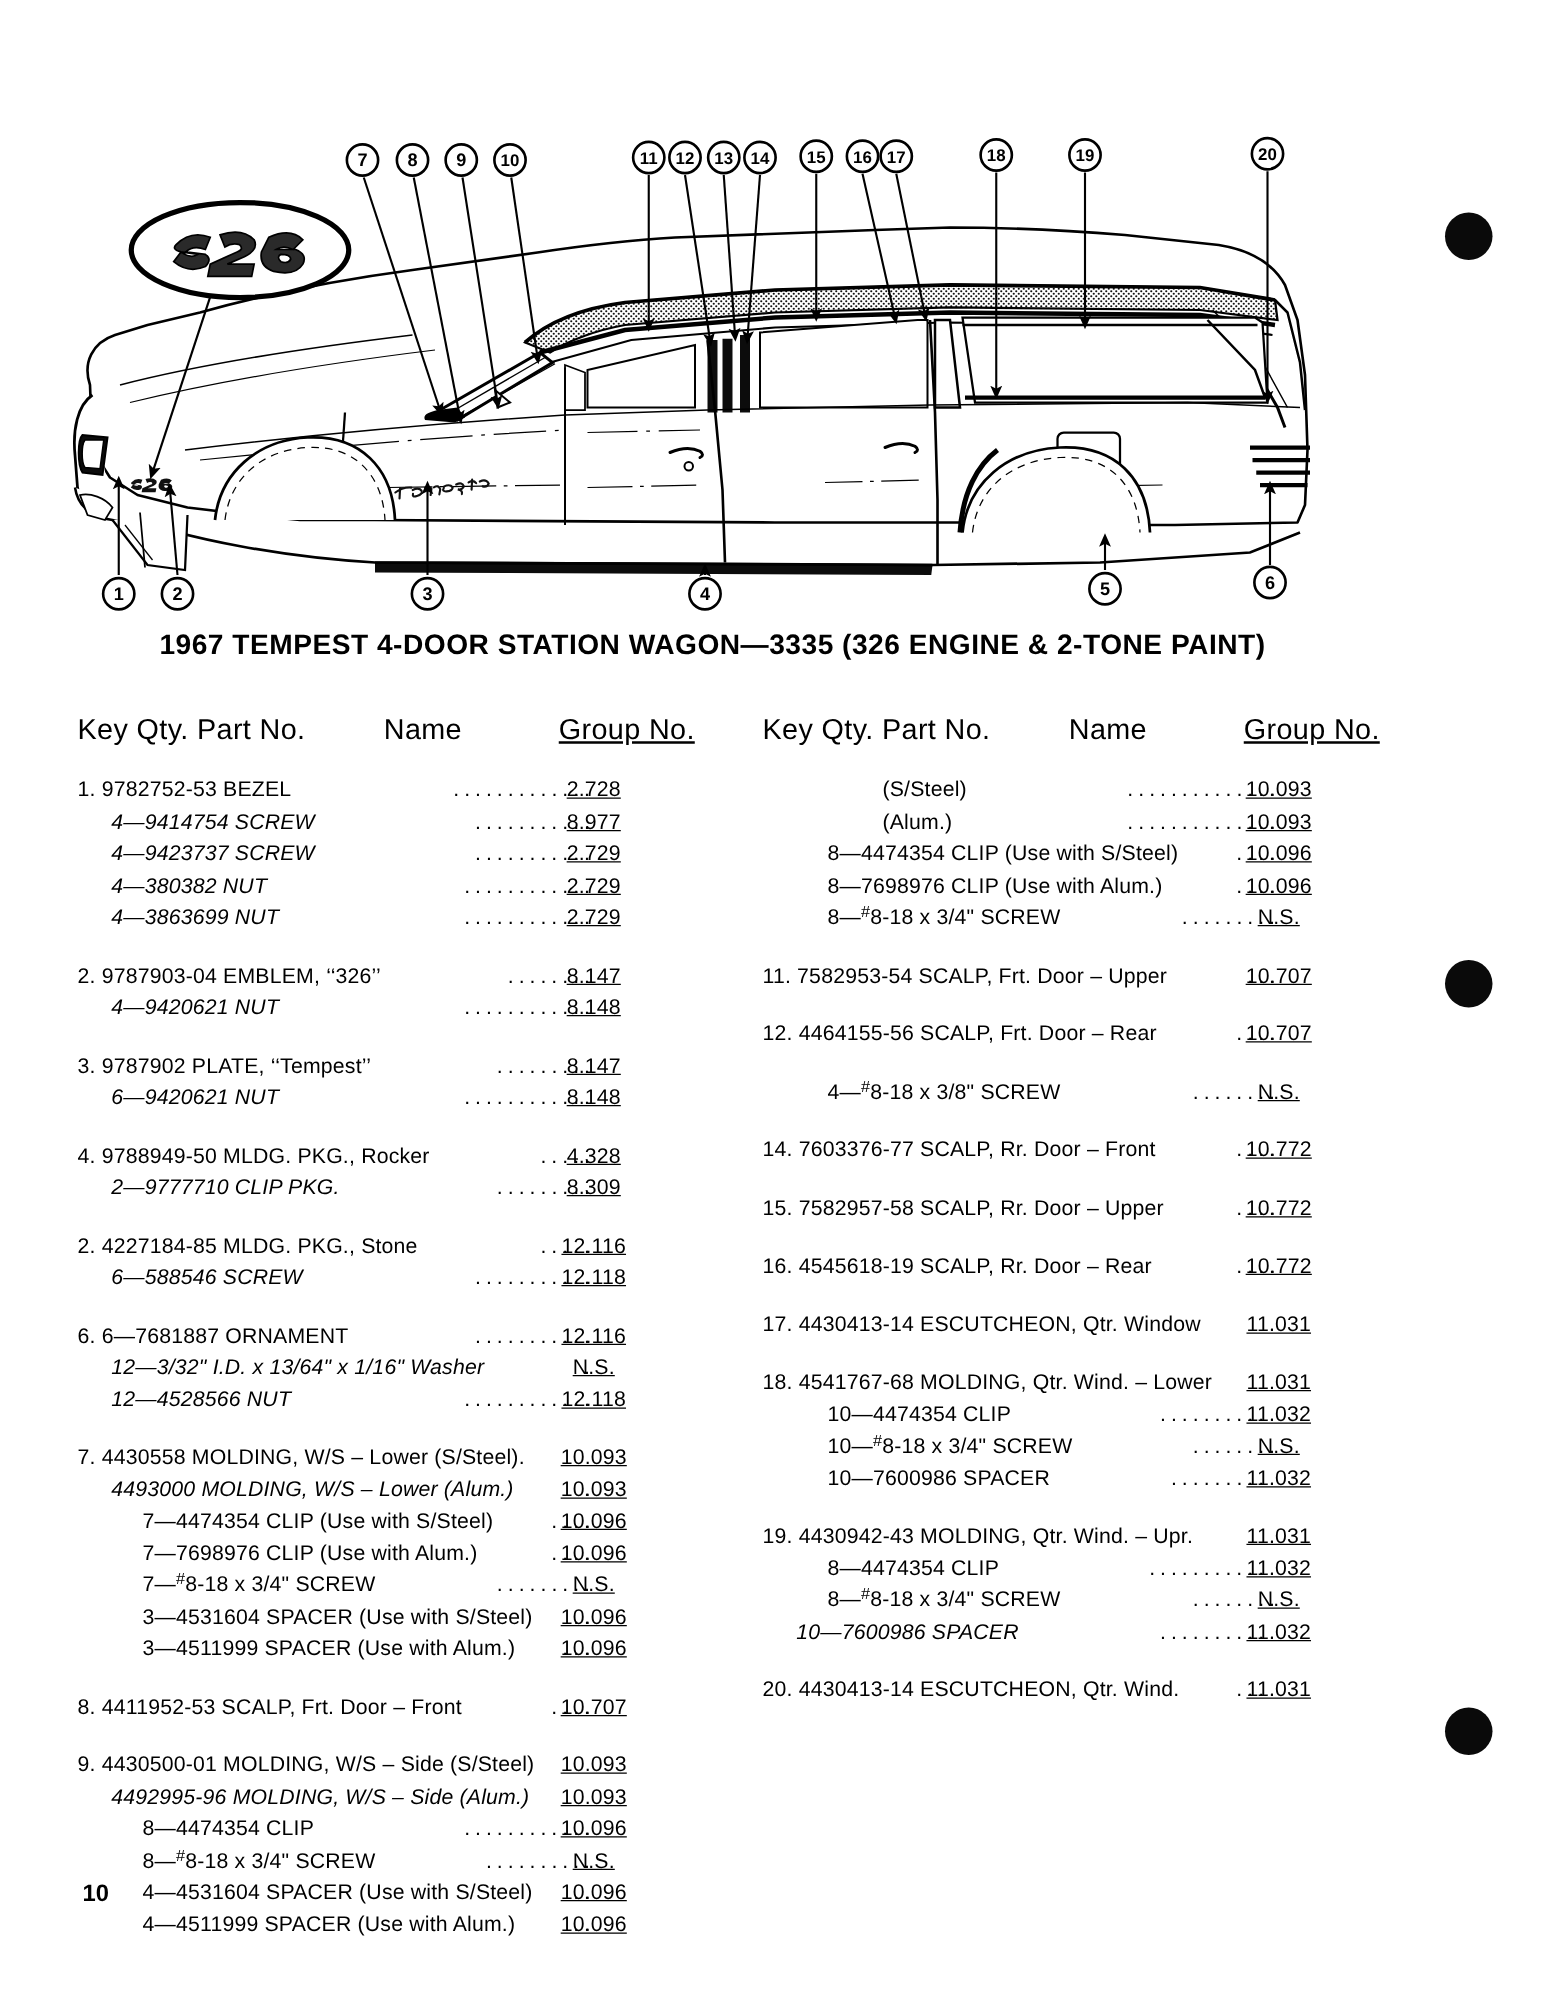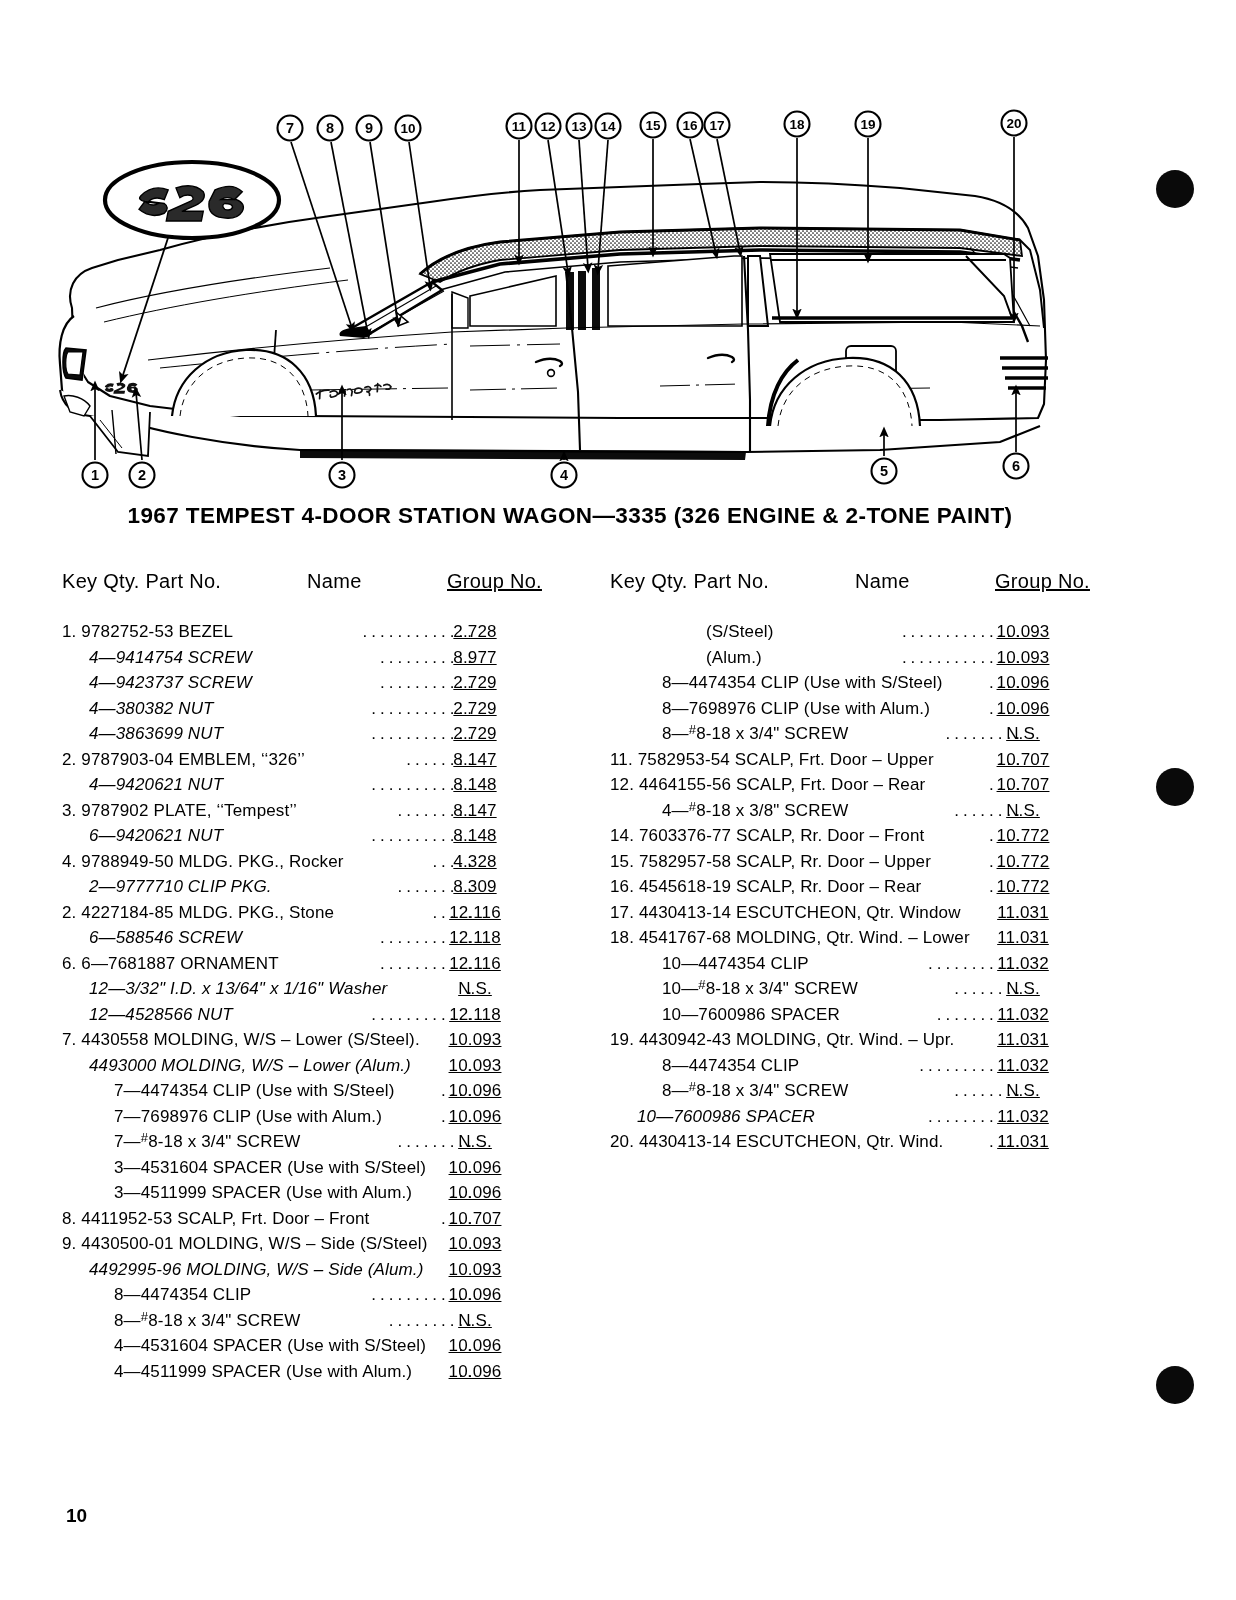--- a/index.html
+++ b/index.html
@@ -64,29 +64,29 @@
     position: absolute;
     top: 0;
     width: 500px;
   }
   #col-left  { left: 62px; }
   #col-right { left: 610px; }
 
   .col-header {
     position: relative;
     height: 30px;
-    font-size: 20px;
+    font-size: 23px;
     letter-spacing: 0.3px;
     white-space: nowrap;
   }
   .col-header .h-key   { position: absolute; left: 0px;   top: 0; }
   .col-header .h-name  { position: absolute; left: 245px; top: 0; }
   .col-header .h-group { position: absolute; left: 385px; top: 0; text-decoration: underline; }
 
-  .entry { }
+  .entry { margin-top: 21px; }
   .entry:first-of-type { margin-top: 22px; }
 
   .line {
     position: relative;
     height: 25.5px;
     font-size: 17px;
     white-space: nowrap;
     letter-spacing: 0.15px;
   }
   .line .desc {

